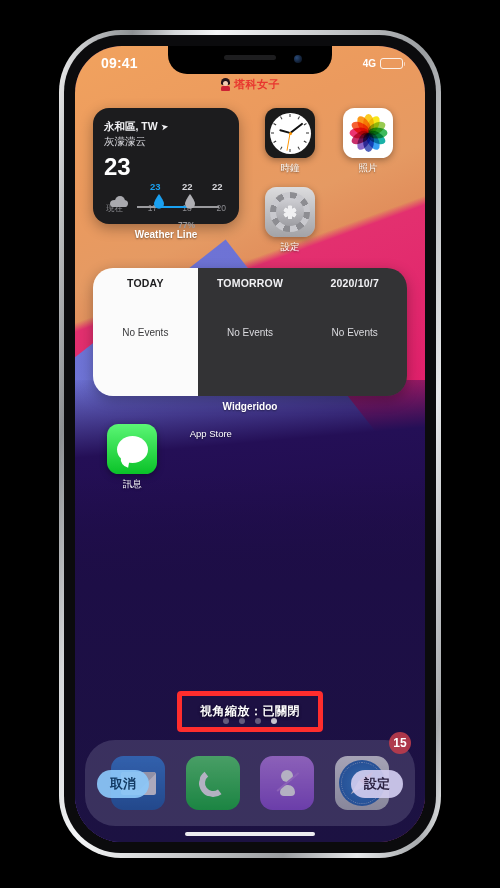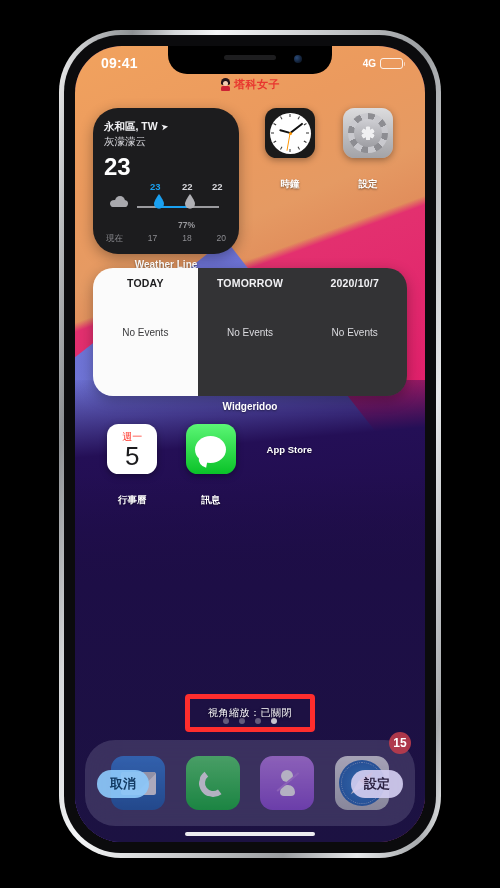--- a/index.html
+++ b/index.html
@@ -147,22 +147,22 @@
   }
 
   .widget-wrap { display:flex; flex-direction:column; align-items:center; }
   .widget-label {
     margin-top:5px; font-size:10px; font-weight:bold; color:#fff;
     text-shadow:0 1px 2px rgba(0,0,0,.45);
   }
 
   
   #weather-widget {
-    width: 146px; height: 146px;
-    background:#1c1c1e; border-radius:25px;
+    width: 146px; height: 116px;
+    background:#1c1c1e; border-radius:16px;
     padding:12px 11px 9px 11px;
     display:flex; flex-direction:column;
     box-shadow: 0 4px 14px rgba(0,0,0,.32);
   }
   #wx-loc { font-size:10.5px; color:#f2f2f5; font-weight:bold; display:flex; align-items:center; gap:3px; }
   #wx-arrow { font-size:9px; color:#f2f2f5; transform: rotate(-10deg); }
   #wx-cond { font-size:10.5px; color:#d9d9de; margin-top:1px; }
   #wx-now { font-size:24px; font-weight:bold; color:#fff; line-height:1; margin-top:6px; }
   #wx-chart { position:relative; flex:1; margin-top:-4px; }
   .wx-temp { position:absolute; font-size:9.5px; font-weight:bold; top:6px; }
@@ -188,21 +188,21 @@
   }
   .app {
     display:flex; flex-direction:column; align-items:center;
   }
   .app-icon {
     width:50px; height:50px; border-radius:11.5px;
     position:relative; overflow:hidden;
     box-shadow:0 2px 7px rgba(0,0,0,.35);
   }
   .app-label {
-    margin-top:20px; font-size:9.5px; color:#fff; font-weight:700;
+    margin-top:4px; font-size:9.5px; color:#fff; font-weight:400;
     text-shadow:0 1px 2px rgba(0,0,0,.5); white-space:nowrap;
   }
   .badge {
     position:absolute; top:-6px; right:-7px; min-width:18px; height:18px;
     border-radius:9px; background:#ff3b30; color:#fff;
     font-size:11px; font-weight:bold; display:flex; align-items:center;
     justify-content:center; border:1.5px solid rgba(255,255,255,.9); z-index:3;
     padding:0 3px;
   }
   .app-icon-box { position:relative; }
@@ -339,21 +339,21 @@
   
   #zoom-banner {
     position:absolute; left:50%; transform:translateX(-50%);
     bottom:110px; z-index:70;
     border:5px solid #ff2d2d;
     border-radius:4px;
     padding:7px 18px;
     background:rgba(32,20,62,.25);
   }
   #zoom-banner-text {
-    font-size:10px; font-weight:normal; color:#fff; white-space:nowrap;
+    font-size:12px; font-weight:bold; color:#fff; white-space:nowrap;
     text-shadow:0 1px 3px rgba(0,0,0,.6); letter-spacing:.5px;
   }
 
   
   #home-indicator {
     position:absolute; left:50%; bottom:6px; transform:translateX(-50%);
     width:130px; height:4px; border-radius:2px; background:rgba(255,255,255,.92); z-index:65;
   }
 </style>
 </head>
@@ -485,20 +485,41 @@
                       <span class="tick" style="transform: translateX(-50%) rotate(240deg);"></span>
                       <span class="tick" style="transform: translateX(-50%) rotate(270deg);"></span>
                       <span class="tick" style="transform: translateX(-50%) rotate(300deg);"></span>
                       <span class="tick" style="transform: translateX(-50%) rotate(330deg);"></span>
                     </div>
                 </div>
               </div>
               <div class="app-label">時鐘</div>
             </div>
 
+            <div class="app">
+              <div class="app-icon-box">
+                <div class="app-icon" id="ico-photos">
+                  <div id="photos-flower">
+                      <span style="background: rgb(249, 196, 10); transform: rotate(0deg);"></span>
+                      <span style="background: rgb(246, 228, 0); transform: rotate(30deg);"></span>
+                      <span style="background: rgb(142, 198, 63); transform: rotate(60deg);"></span>
+                      <span style="background: rgb(39, 179, 74); transform: rotate(90deg);"></span>
+                      <span style="background: rgb(0, 169, 157); transform: rotate(120deg);"></span>
+                      <span style="background: rgb(33, 150, 243); transform: rotate(150deg);"></span>
+                      <span style="background: rgb(63, 81, 181); transform: rotate(180deg);"></span>
+                      <span style="background: rgb(126, 87, 194); transform: rotate(210deg);"></span>
+                      <span style="background: rgb(194, 24, 91); transform: rotate(240deg);"></span>
+                      <span style="background: rgb(233, 30, 99); transform: rotate(270deg);"></span>
+                      <span style="background: rgb(244, 81, 30); transform: rotate(300deg);"></span>
+                      <span style="background: rgb(251, 140, 0); transform: rotate(330deg);"></span>
+                    </div>
+                </div>
+              </div>
+              <div class="app-label">照片</div>
+            </div>
 
 
             <div class="app">
               <div class="app-icon-box">
                 <div class="app-icon" id="ico-settings">
                   <div id="gear">
                     <span class="ring"></span>
                       <span class="inner"></span>
                     <span class="spoke" style="transform:rotate(0deg) translate(-50%,-50%);left:50%;top:50%;margin:0;transform-origin:0 0;"></span>
                     <span class="hub"></span>
@@ -530,29 +551,20 @@
             <div class="wg-cell dark">
               <div class="wg-head">2020/10/7</div>
               <div class="wg-body">No Events</div>
             </div>
           </div>
           <div class="widget-label">Widgeridoo</div>
         </div>
 
         <div id="row-apps">
 
-          <div class="app">
-            <div class="app-icon-box">
-              <div class="app-icon" id="ico-cal">
-                <div id="cal-dow">週一</div>
-                <div id="cal-day">5</div>
-              </div>
-            </div>
-            <div class="app-label">行事曆</div>
-          </div>
 
           <div class="app">
             <div class="app-icon-box">
               <div class="app-icon" id="ico-msg">
                 <div id="msg-bub"></div>
               </div>
             </div>
             <div class="app-label">訊息</div>
           </div>
 

